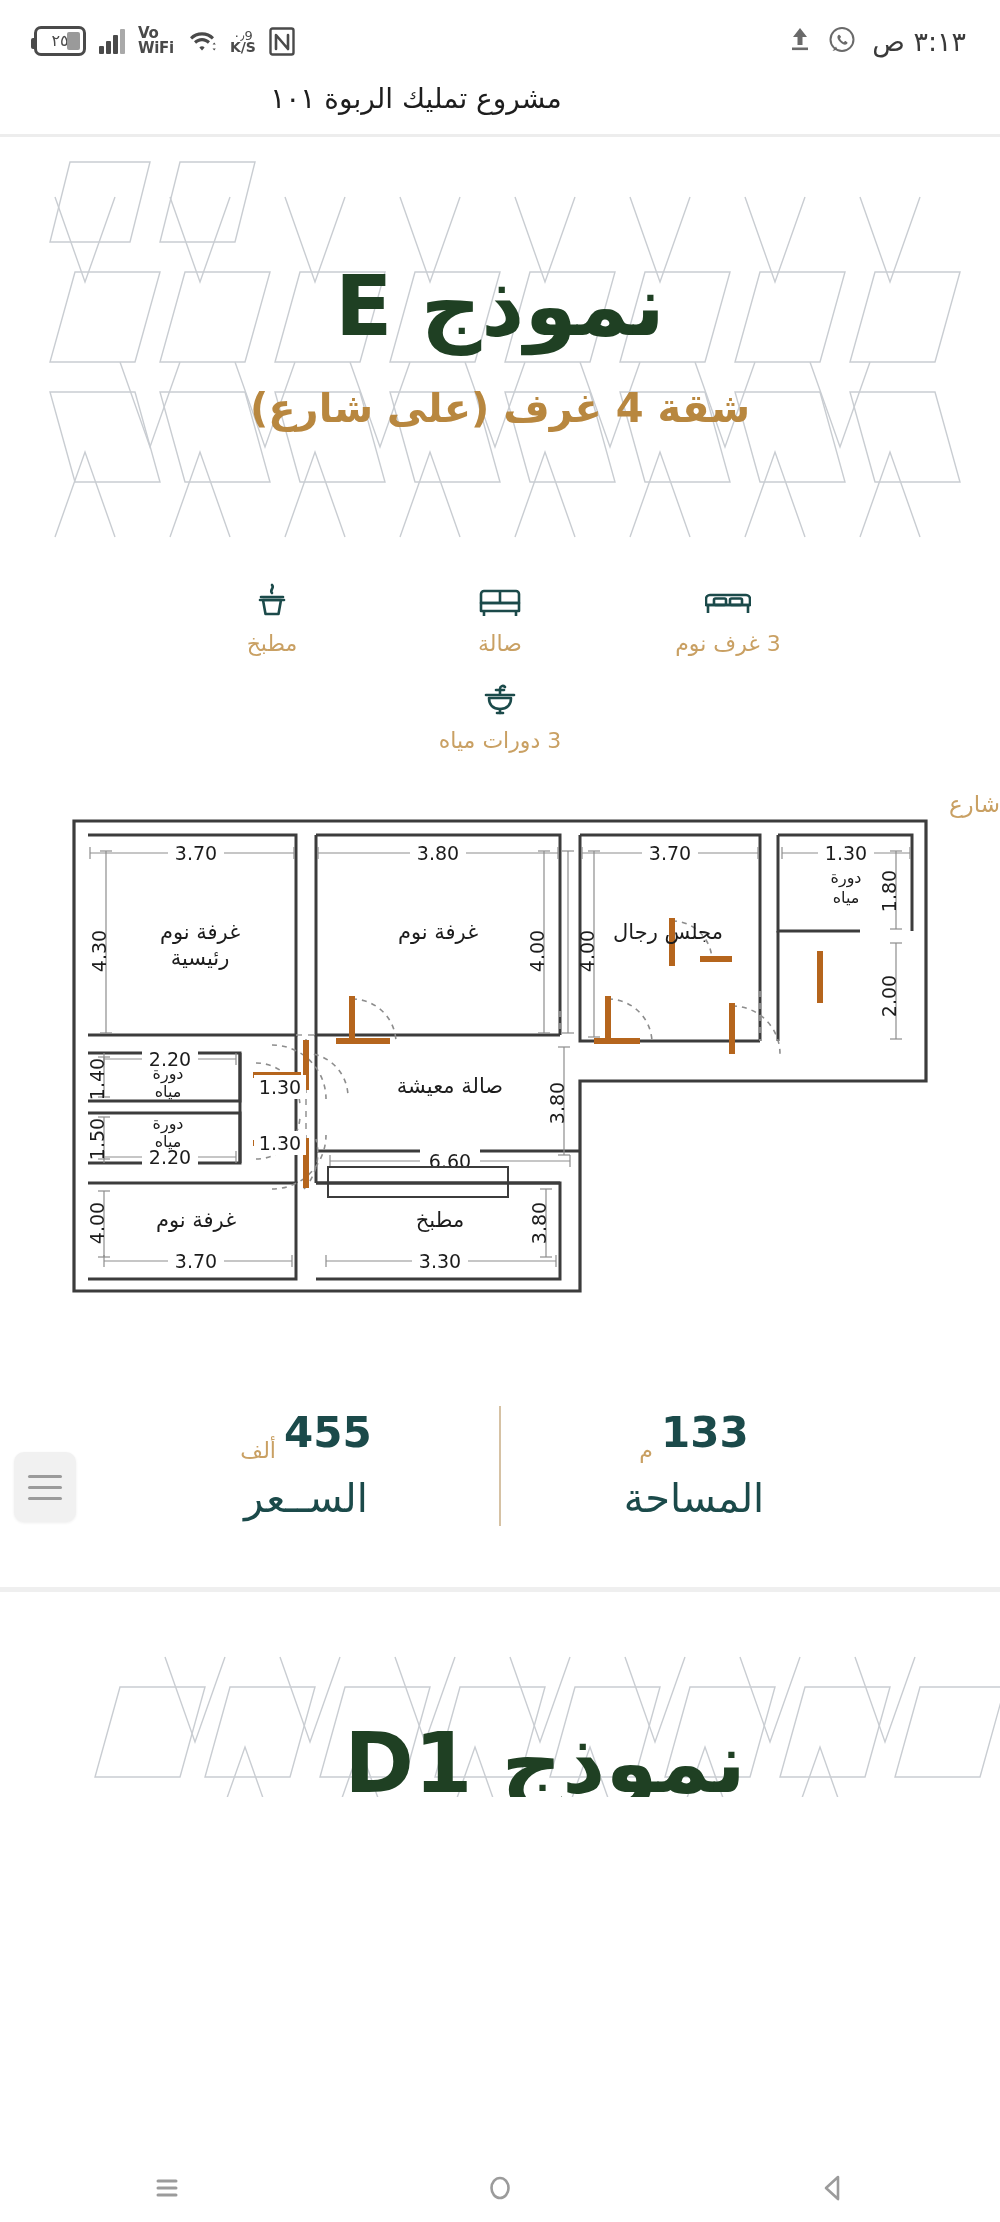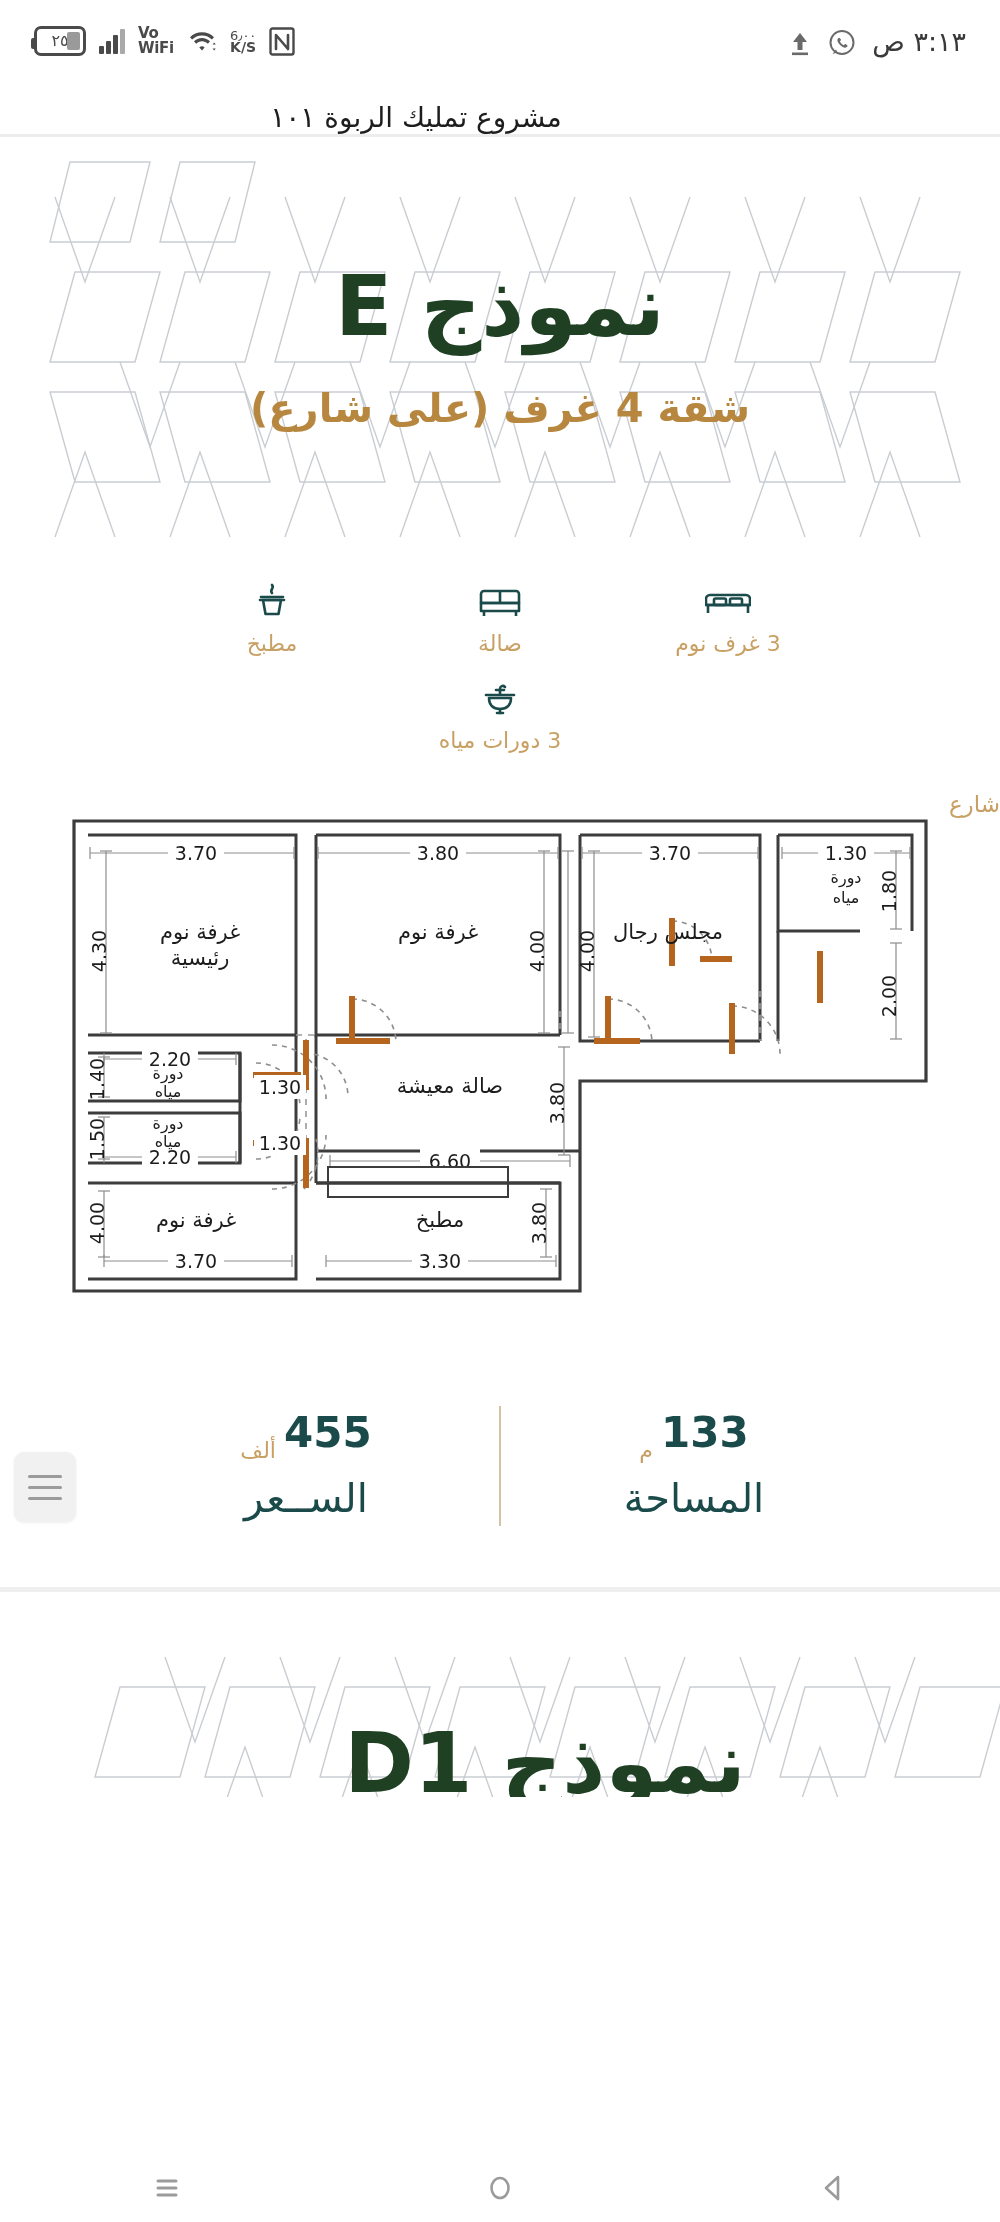--- a/index.html
+++ b/index.html
@@ -13,21 +13,21 @@
 
   
   .status-bar{
     position:absolute; top:0; left:0; width:1000px; height:82px;
     background:#ffffff;
     display:flex; align-items:center; justify-content:space-between;
     padding:0 34px;
     gap:41px;
   }
   .status-left{ display:flex; align-items:center; gap:13px; }
-  .status-right{ display:flex; align-items:flex-end; gap:16px; }
+  .status-right{ display:flex; align-items:flex-start; gap:16px; }
 
   .battery{
     width:52px; height:30px; border:3px solid #4a4a4a; border-radius:7px;
     position:relative; display:flex; align-items:center; justify-content:flex-start;
     padding:3px;
   }
   .battery:before{
     content:""; position:absolute; left:-6px; top:9px; width:4px; height:11px;
     background:#4a4a4a; border-radius:2px 0 0 2px;
   }
@@ -58,21 +58,21 @@
   .nfc-ico{ width:26px; height:29px; }
 
   .clock{ font-size:27px; color:#3a3a3a; letter-spacing:0.5px; direction:rtl;
           font-family:"DejaVu Sans", sans-serif; }
   .wa-ico{ width:28px; height:28px; }
   .up-ico{ width:24px; height:26px; }
 
   
   .app-title-bar{
     position:absolute; top:82px; left:0; width:832px; height:52px;
-    display:flex; align-items:flex-end; justify-content:center; background:#fff;
+    display:flex; align-items:flex-start; justify-content:center; background:#fff;
   }
   .app-title{
     font-size:28px; color:#1d1d1d; direction:rtl;
     font-family:"DejaVu Sans","Liberation Sans",sans-serif;
   }
 
   
   .content{
     position:absolute; top:134px; left:0; width:1000px; height:2019px;
     background:#ffffff; overflow:hidden;
@@ -194,21 +194,21 @@
       <div>Vo</div>
       <div>WiFi</div>
     </div>
     <svg class="wifi-ico" viewBox="0 0 30 28">
       <path d="M15 8.5c4 0 7.4 1.6 9.9 4.1l2.1-2.4C24 7 19.7 5.2 15 5.2S6 7 3 10.2l2.1 2.4C7.6 10.1 11 8.5 15 8.5z" fill="#4a4a4a"></path>
       <path d="M15 14.2c2.3 0 4.4 1 5.9 2.5l2.1-2.4c-2-2.1-4.9-3.4-8-3.4s-6 1.3-8 3.4l2.1 2.4c1.5-1.5 3.6-2.5 5.9-2.5z" fill="#4a4a4a"></path>
       <path d="M15 19.3c1 0 1.9.4 2.6 1.1L15 23.6l-2.6-3.2c.7-.7 1.6-1.1 2.6-1.1z" fill="#4a4a4a"></path>
       <path d="M27.2 15.5l1.6 2.1h-3.2zM27.2 23.5l-1.6-2.1h3.2z" fill="#4a4a4a"></path>
     </svg>
     <div class="kbs">
-      <span class="kbs-dots">6٫٠٠</span>
+      <span class="kbs-dots">٠٫9</span>
       <span class="kbs-unit">K/S</span>
     </div>
     <svg class="nfc-ico" viewBox="0 0 26 29">
       <rect x="1.5" y="1.5" width="23" height="26" rx="2" fill="none" stroke="#4a4a4a" stroke-width="2.4"></rect>
       <path d="M7 22 V8 L19 22 V8" fill="none" stroke="#4a4a4a" stroke-width="2.6" stroke-linecap="round" stroke-linejoin="round"></path>
     </svg>
   </div>
   <div class="status-right">
     <svg class="up-ico" viewBox="0 0 24 26">
       <path d="M12 2 L19 11 H14.5 V19 H9.5 V11 H5 Z" fill="#6a6a6a"></path>

